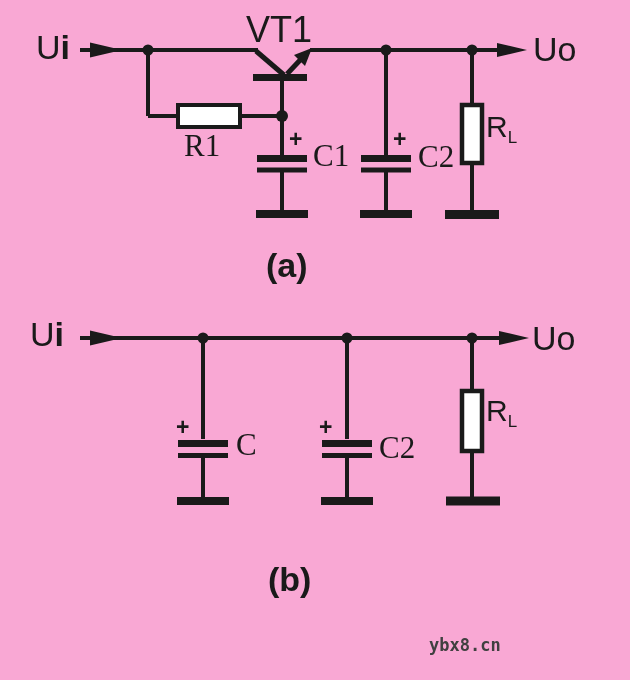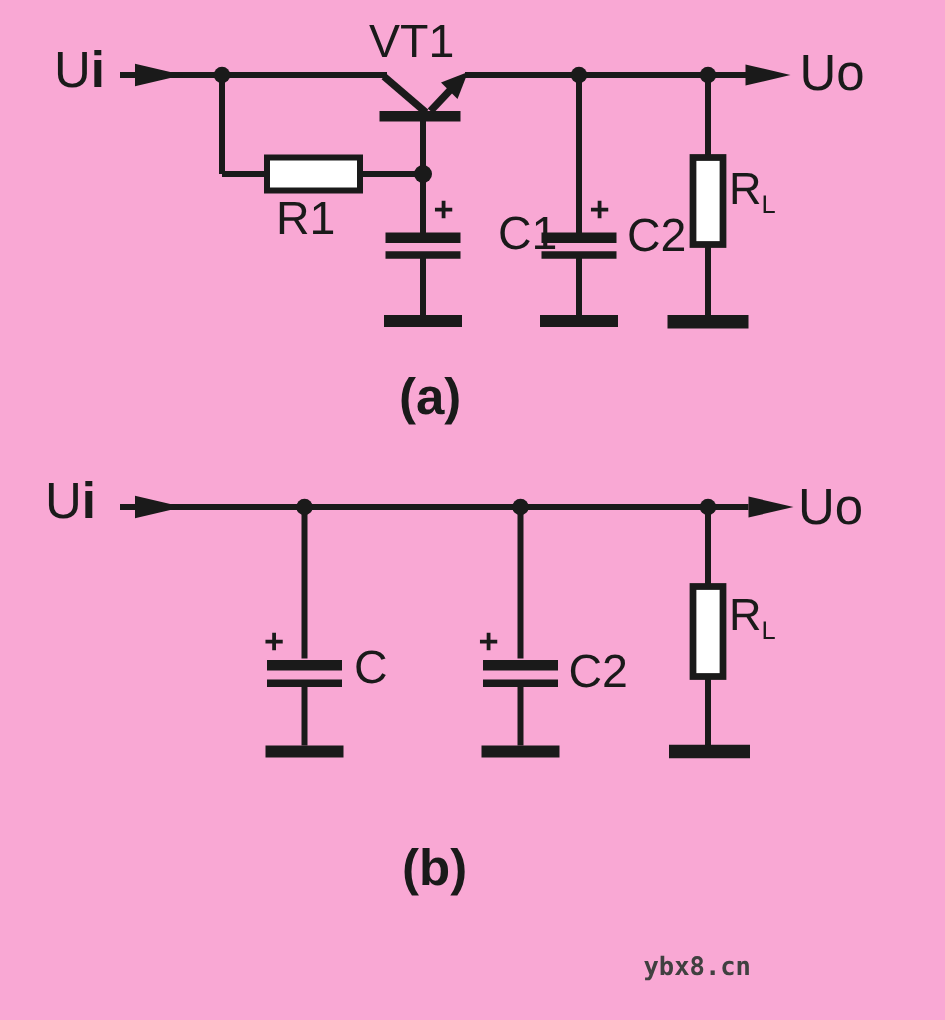--- a/index.html
+++ b/index.html
@@ -3,22 +3,22 @@
 <meta charset="utf-8">
 <style>
   html,body{margin:0;padding:0;background:#fff;}
   .page{
     position:relative;width:630px;height:680px;background:#f9a8d4;
     font-family:"Liberation Sans","DejaVu Sans",sans-serif;color:#1a1a1a;overflow:hidden;
   }
   .schematic-svg{position:absolute;left:0;top:0;}
   .lbl{position:absolute;white-space:nowrap;line-height:1;color:#1a1a1a;}
   .fs-big{font-size:34px;}
-  .fs-comp{font-size:31px;}
-  .fs-vt{font-size:31px;}
+  .fs-comp{font-size:31px;font-family:Liberation Serif, serif;}
+  .fs-vt{font-size:36px;}
   .fs-r{font-size:30px;}
   .plus{font-size:23px;font-weight:700;}
   .sub{font-size:17px;vertical-align:-6px;}
   .boldi{font-weight:700;}
   .section-label{font-size:34px;font-weight:600;}
   .formula{font-size:30px;}
   .formula .op,.formula .beta{font-weight:700;}
   .formula .beta{font-size:33px;}
   .caption{font-size:38px;font-weight:700;letter-spacing:1px;}
   .watermark{font-size:17px;font-weight:700;color:#404040;z-index:5;
@@ -102,21 +102,21 @@
     </g>
   </svg>
 
   <span class="lbl fs-big" style="left:36px;top:30px;"><span>U</span><span class="boldi">i</span></span>
 
   <span class="lbl fs-vt" style="left:246px;top:12px;">VT1</span>
 
   <span class="lbl fs-comp" style="left:184px;top:130px;">R1</span>
 
   <span class="lbl plus" style="left:289px;top:128px;">+</span>
-  <span class="lbl fs-comp" style="left:332px;top:140px;">C1</span>
+  <span class="lbl fs-comp" style="left:313px;top:140px;">C1</span>
 
   <span class="lbl plus" style="left:393px;top:128px;">+</span>
   <span class="lbl fs-comp" style="left:418px;top:141px;">C2</span>
 
   <span class="lbl fs-r" style="left:486px;top:112px;"><span>R</span><span class="sub">L</span></span>
 
   <span class="lbl fs-big" style="left:533px;top:32px;"><span>U</span><span>o</span></span>
 
   <span class="lbl section-label" style="left:266px;top:248px;">(a)</span>
 

